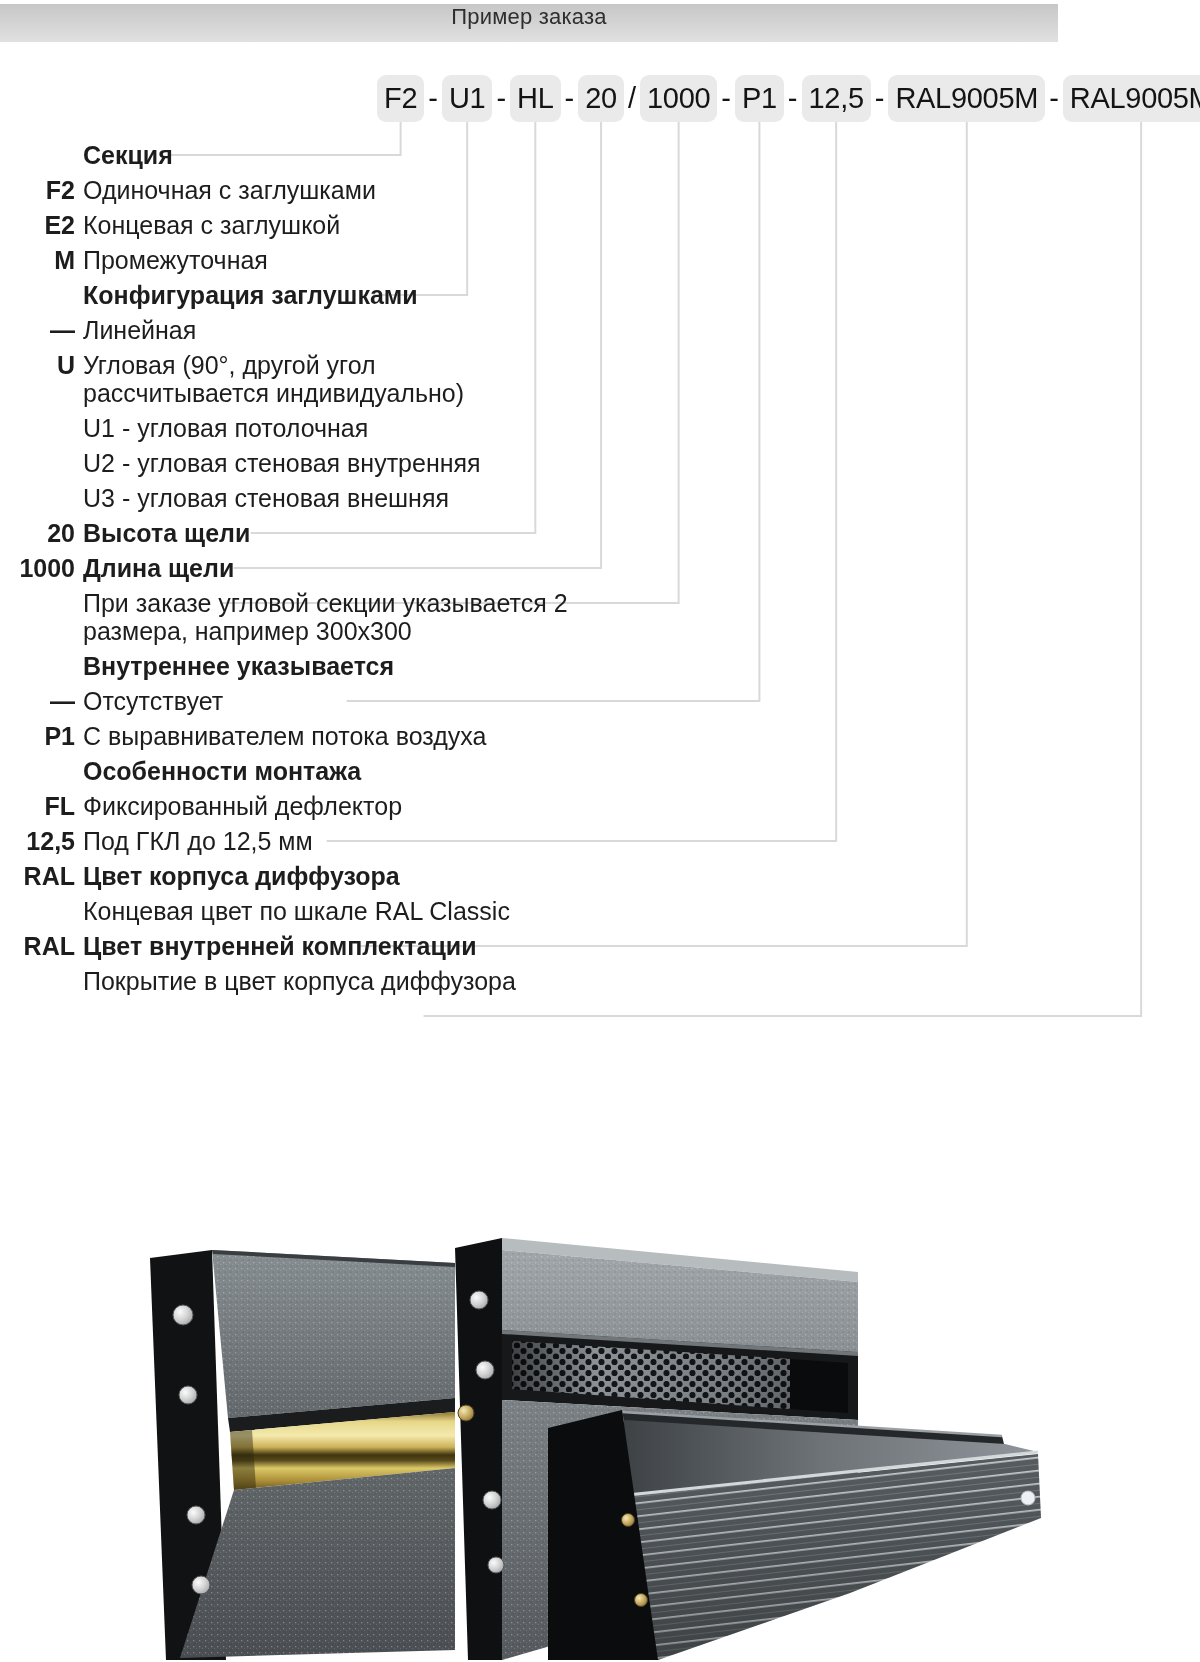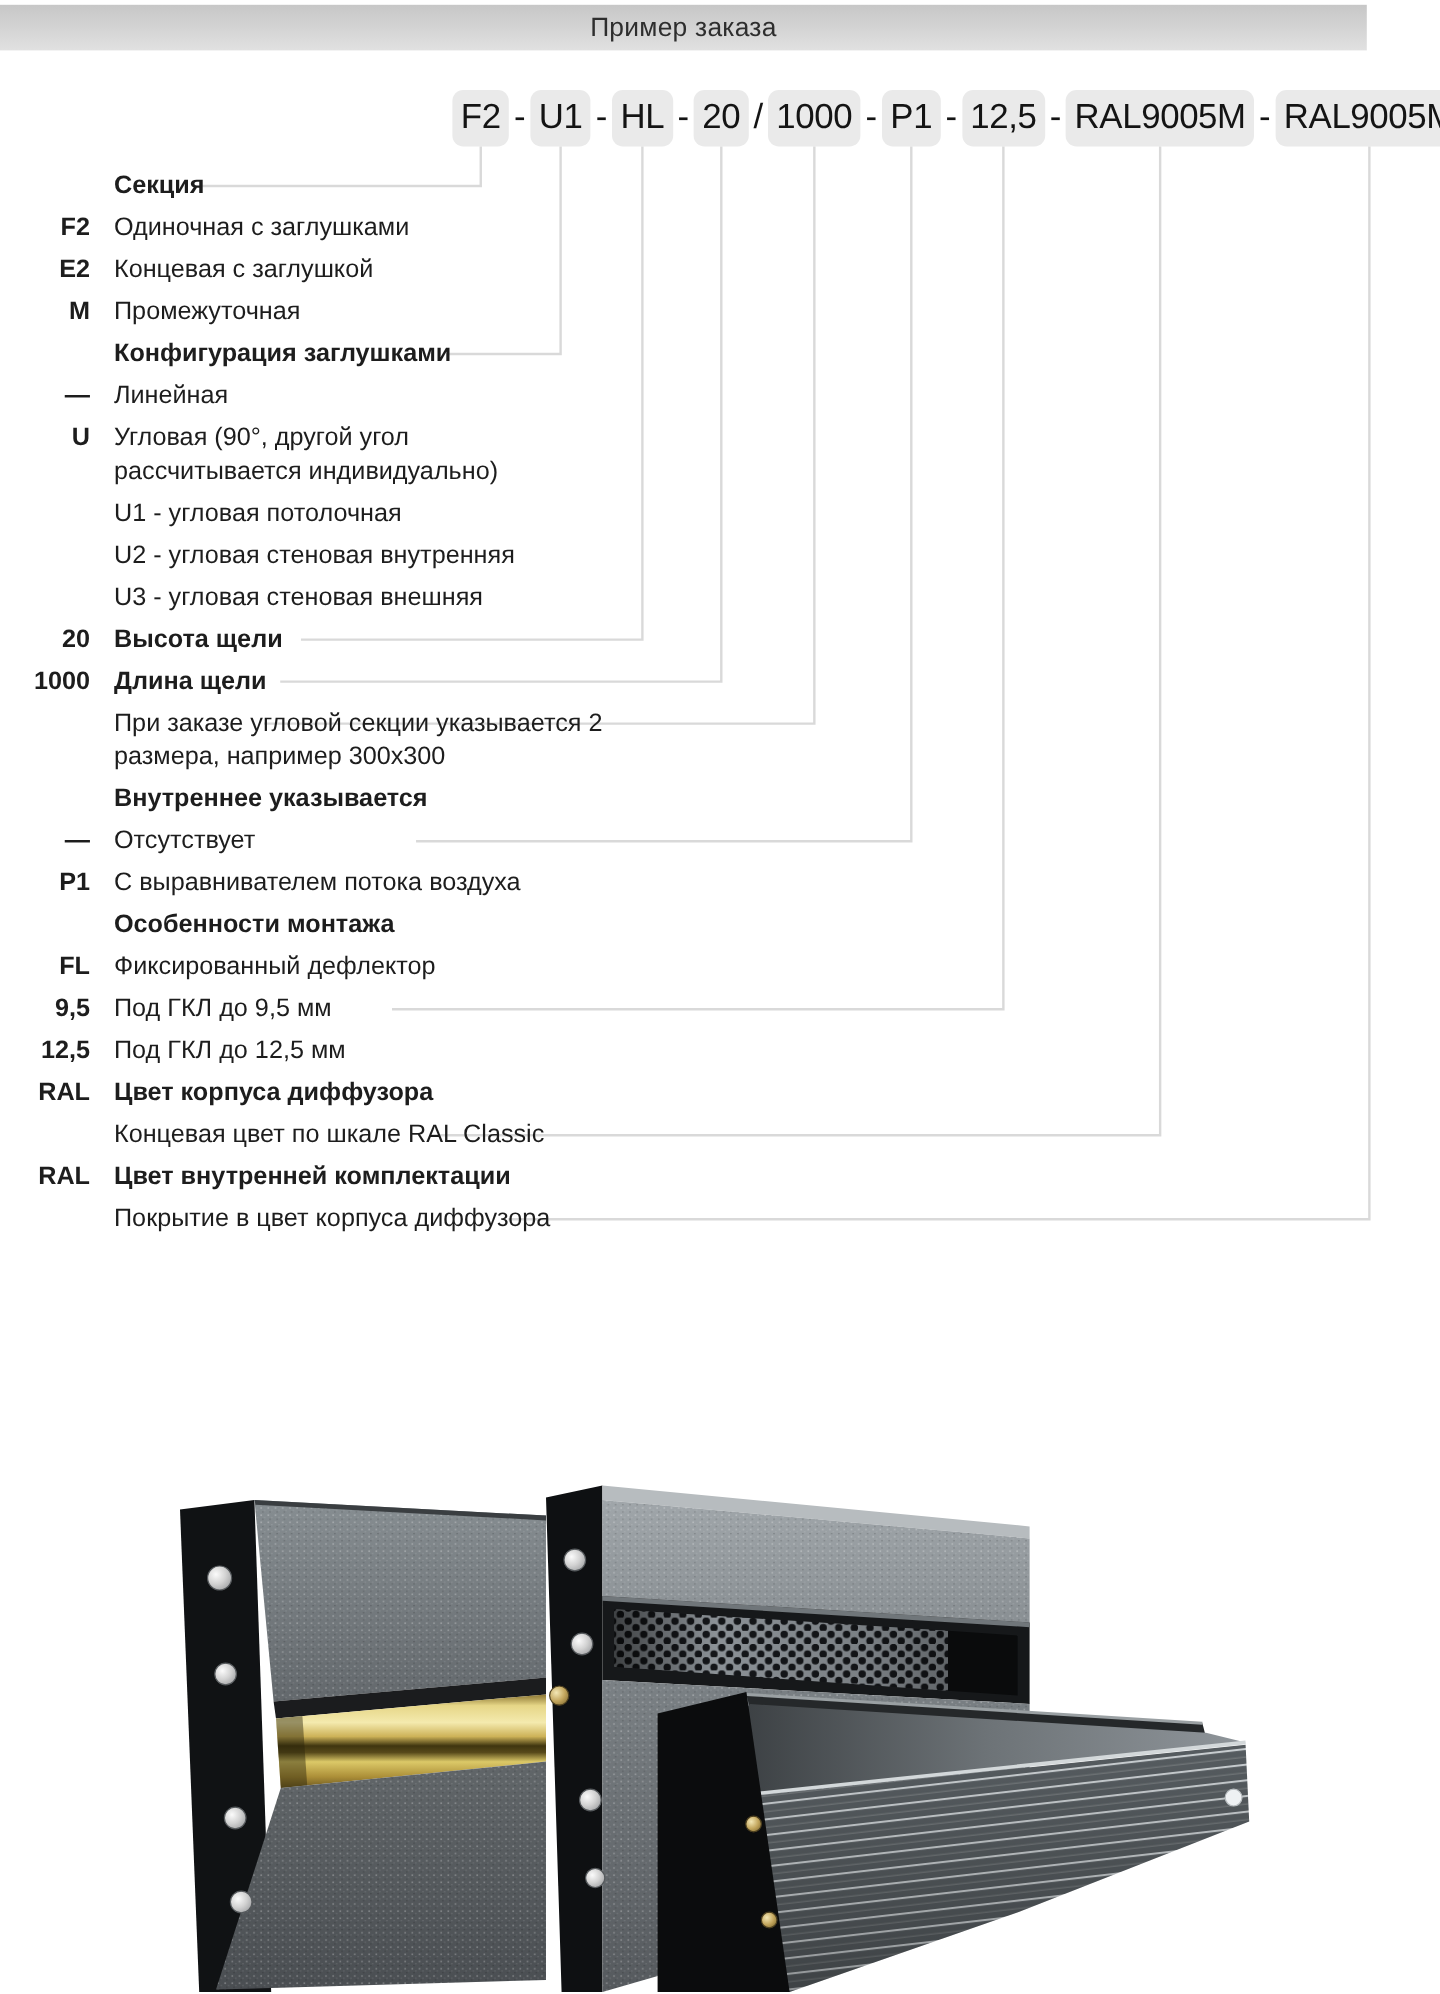--- a/index.html
+++ b/index.html
@@ -4,39 +4,39 @@
 <style>
   html,body{margin:0;padding:0;}
   body{
     width:1200px;height:1662px;position:relative;overflow:hidden;
     background:#ffffff;
     font-family:"Liberation Sans","DejaVu Sans",sans-serif;
     color:#1d1d1d;
   }
   
   .topbar{
-    position:absolute;left:0;top:4px;width:1139px;height:38px;
+    position:absolute;left:0;top:4px;width:1058px;height:38px;
     background:linear-gradient(to bottom,#c7c7c7 0%,#d2d2d2 45%,#e1e1e1 100%);
-    display:flex;align-items:center;justify-content:center;
+    display:flex;justify-content:center;
   }
   .topbar span{font-size:22px;color:#2e2e2e;letter-spacing:.2px;}
   
   .code-row{
     position:absolute;left:377px;top:75px;height:47px;
     display:flex;align-items:center;white-space:nowrap;
   }
   .cbox{
     background:#eaeaea;border-radius:9px;
     font-size:29px;line-height:35px;padding:6px 7px;
     color:#141414;letter-spacing:-.3px;
   }
   .sep{font-size:29px;color:#141414;margin:0 4px;}
   
   .legend{position:absolute;left:0;top:141px;z-index:2;}
-  .row{display:flex;margin-bottom:7px;font-size:21px;line-height:28px;gap:12px;}
+  .row{display:flex;margin-bottom:7px;font-size:25px;line-height:28px;}
   .code{width:83px;padding-right:8px;box-sizing:border-box;flex:none;
         text-align:right;font-weight:bold;white-space:nowrap;}
   .txt{display:inline-block;white-space:pre-line;}
   .hdr{font-weight:bold;}
   #connectors{position:absolute;left:0;top:0;z-index:1;pointer-events:none;}
   #photo{position:absolute;left:0;top:1117px;}
 </style>
 </head>
 <body>
 
@@ -131,24 +131,20 @@
       <span class="code">P1</span>
       <span class="txt">С выравнивателем потока воздуха</span>
     </div>
   <div class="row">
       <span class="code"></span>
       <span class="txt hdr">Особенности монтажа</span>
     </div>
   <div class="row">
       <span class="code">FL</span>
       <span class="txt">Фиксированный дефлектор</span>
-    </div>
-  <div class="row">
-      <span class="code">9,5</span>
-      <span class="txt">Под ГКЛ до 9,5 мм</span>
     </div>
   <div class="row">
       <span class="code">12,5</span>
       <span class="txt">Под ГКЛ до 12,5 мм</span>
     </div>
   <div class="row">
       <span class="code">RAL</span>
       <span class="txt hdr">Цвет корпуса диффузора</span>
     </div>
   <div class="row">

